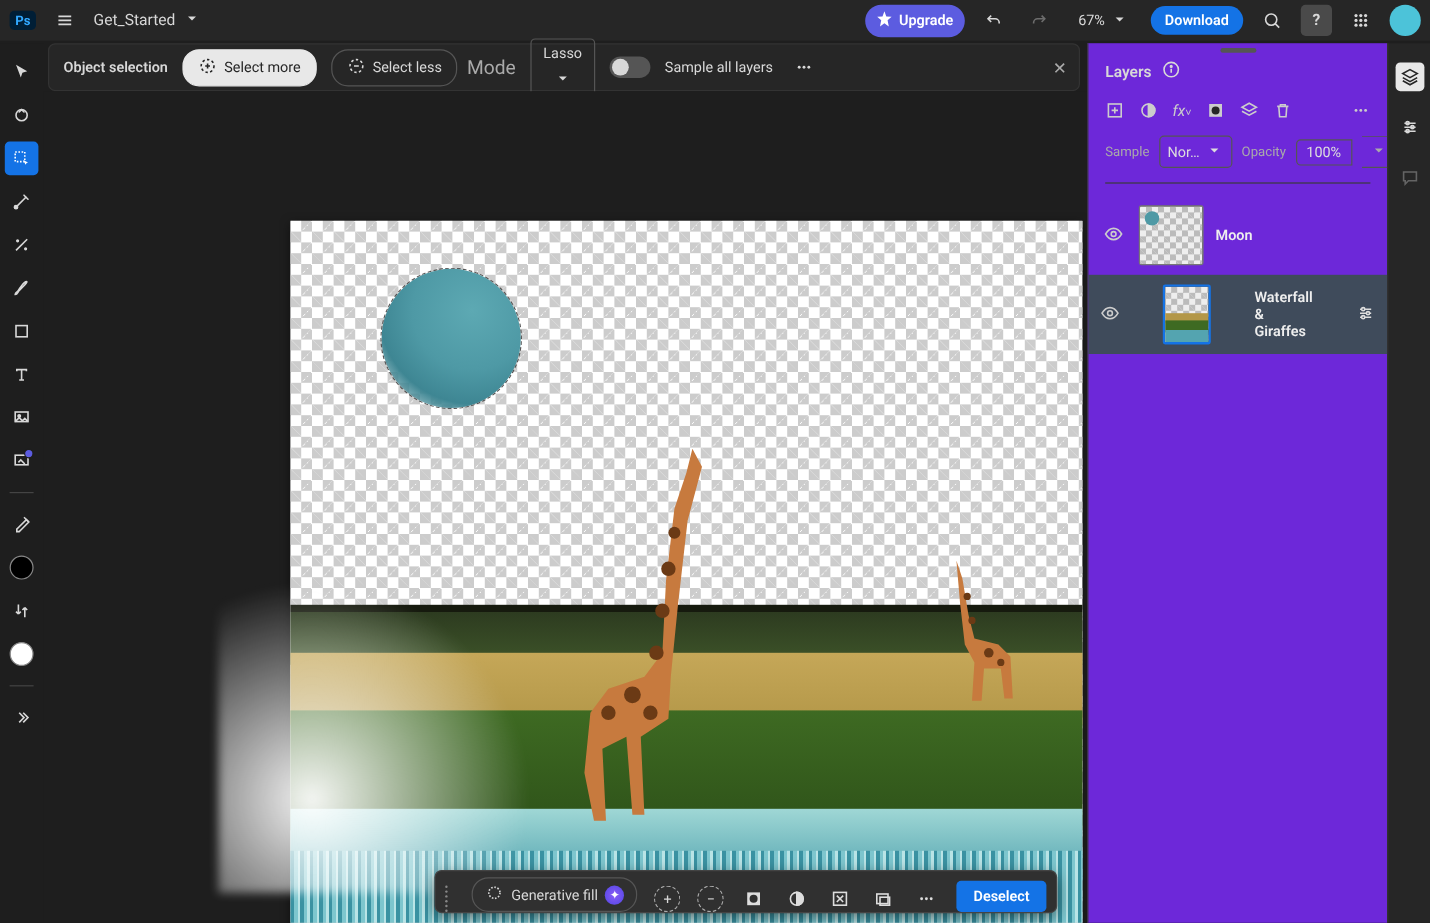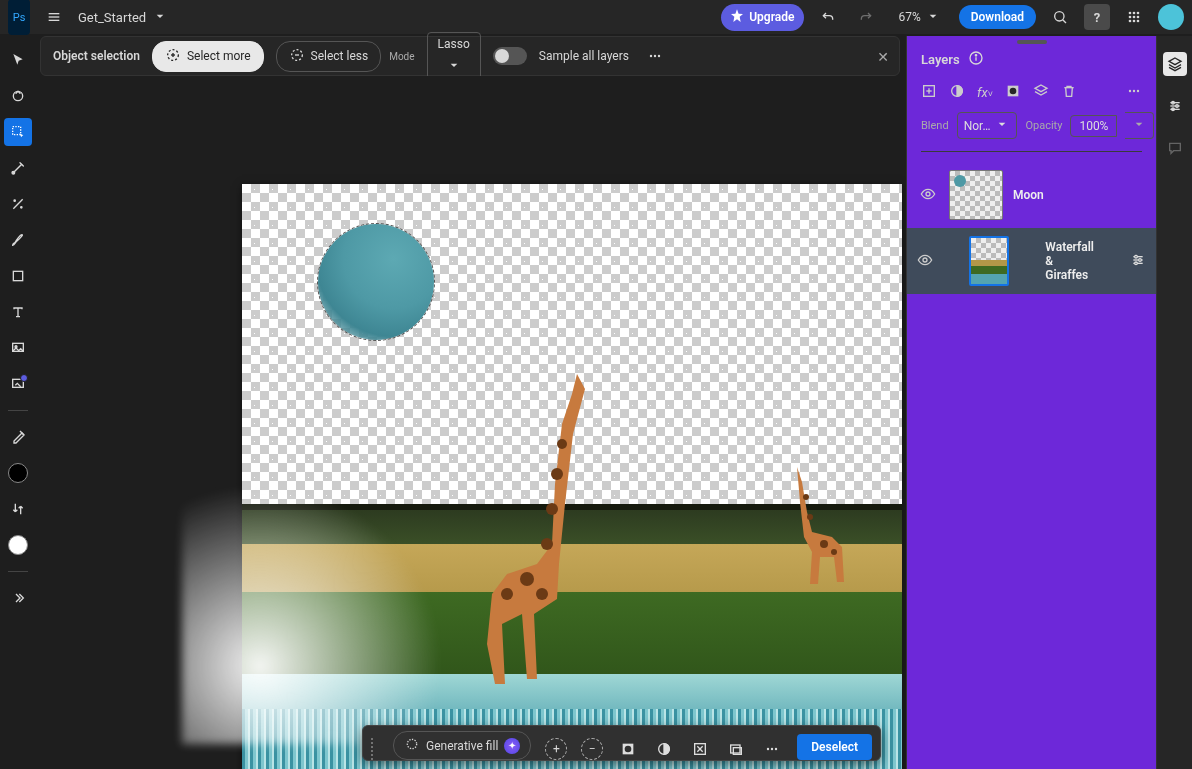--- a/index.html
+++ b/index.html
@@ -15,25 +15,25 @@
   
   .topbar {
     height: 34px;
     background: #262626;
     display: flex;
     align-items: center;
     gap: 10px;
     padding: 0 8px;
   }
   .ps-logo {
-    width: 22px; height: 36px;
+    width: 22px; height: 16px;
     background: #001e36;
     border-radius: 4px;
     color: #31a8ff;
-    font-weight: 400;
+    font-weight: 700;
     font-size: 11px;
     display: flex; align-items: center; justify-content: center;
   }
   .icon-btn {
     width: 28px; height: 28px;
     display: flex; align-items: center; justify-content: center;
     border-radius: 4px;
     color: #d8d8d8;
     cursor: pointer;
   }
@@ -72,21 +72,21 @@
   .opt-label { font-size: 12px; font-weight: 600; }
   .pill-btn {
     display:flex; align-items:center; gap:6px;
     padding: 5px 12px;
     border-radius: 14px;
     border:1px solid #555;
     font-size:12px;
     cursor:pointer;
   }
   .pill-btn.active { background:#e8e8e8; color:#262626; border-color:#e8e8e8;}
-  .mode-label { font-size: 10px; color:#aaa; margin-left:-4px;}
+  .mode-label { font-size: 16px; color:#aaa; margin-left:-4px;}
   .select-pill {
     border:1px solid #555; border-radius:4px;
     padding: 4px 10px; display:flex; align-items:center; gap:6px;
     font-size:12px; cursor:pointer;flex-direction:column;
   }
   .toggle {
     width: 34px; height: 18px; background:#555; border-radius:9px; position:relative; cursor:pointer;
   }
   .toggle::after { content:""; position:absolute; left:2px; top:2px; width:14px; height:14px; border-radius:50%; background:#d8d8d8;}
   .opt-close { position:absolute; right:10px; top:12px; color:#aaa; cursor:pointer; font-size:14px;}
@@ -557,21 +557,21 @@
           <path d="M7 7l1 13h8l1-13"></path>
         </svg></span>
     <span class="spacer2"></span>
     <span><svg viewBox="0 0 24 24" fill="currentColor">
           <circle cx="6" cy="12" r="1.8"></circle>
           <circle cx="12" cy="12" r="1.8"></circle>
           <circle cx="18" cy="12" r="1.8"></circle>
         </svg></span>
   </div>
   <div class="blend-row">
-    <span>Blend</span>
+    <span>Sample</span>
     <div class="blend-select">
       <span>Nor…</span>
       <span><svg viewBox="0 0 24 24" fill="currentColor">
             <path d="M7 10l5 5 5-5z"></path>
           </svg></span>
     </div>
     <span>Opacity</span>
     <span class="opacity-field">100%</span>
     <span class="opacity-chevron"><svg viewBox="0 0 24 24" fill="currentColor">
           <path d="M7 10l5 5 5-5z"></path>

